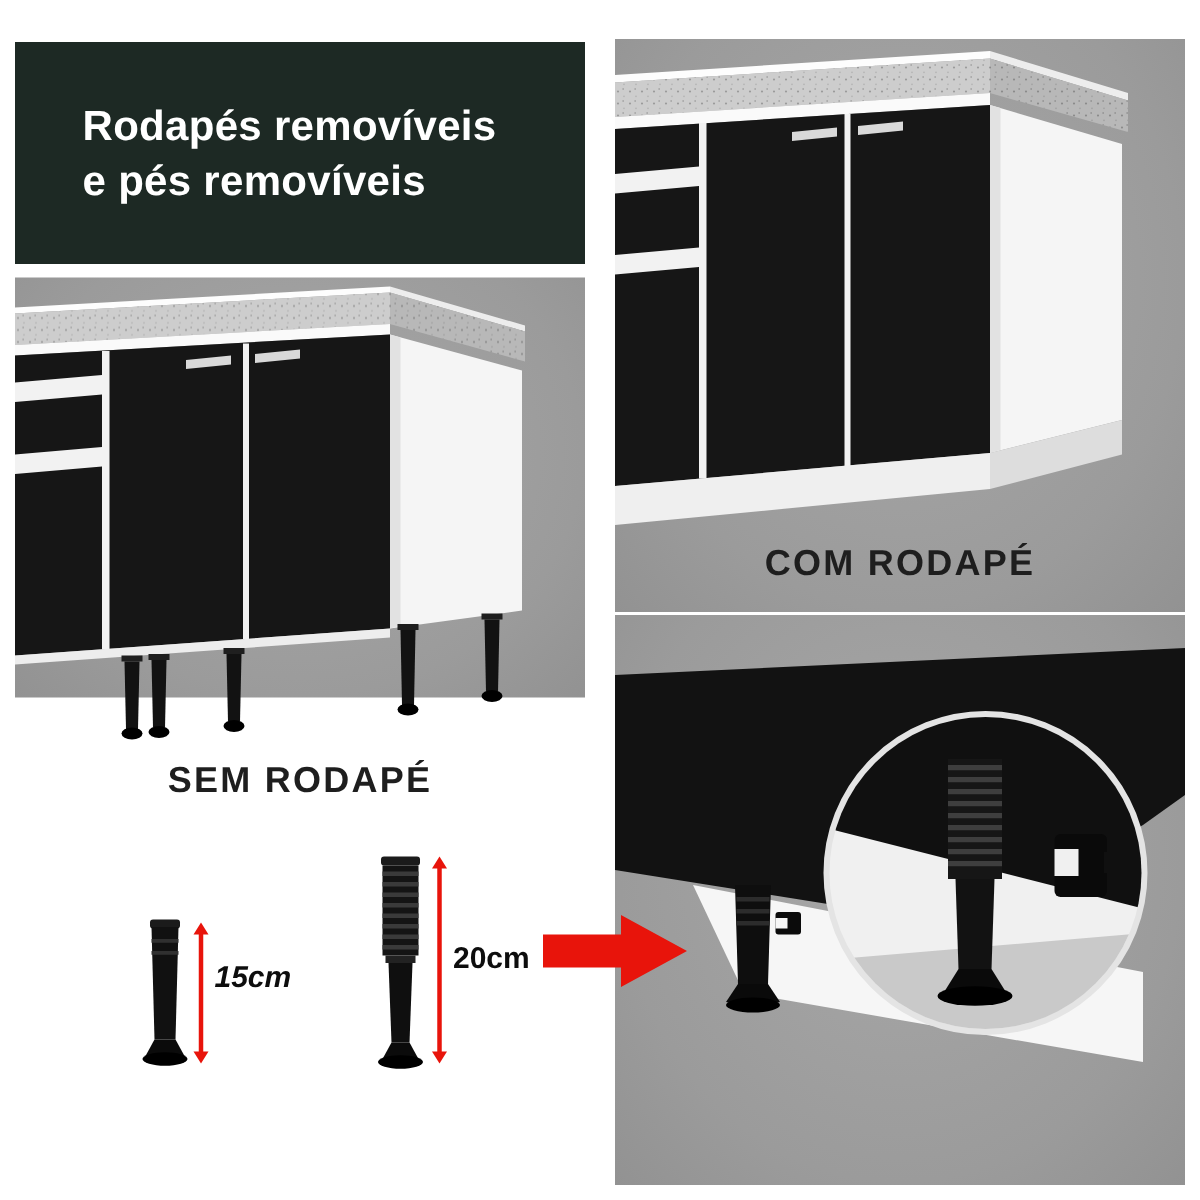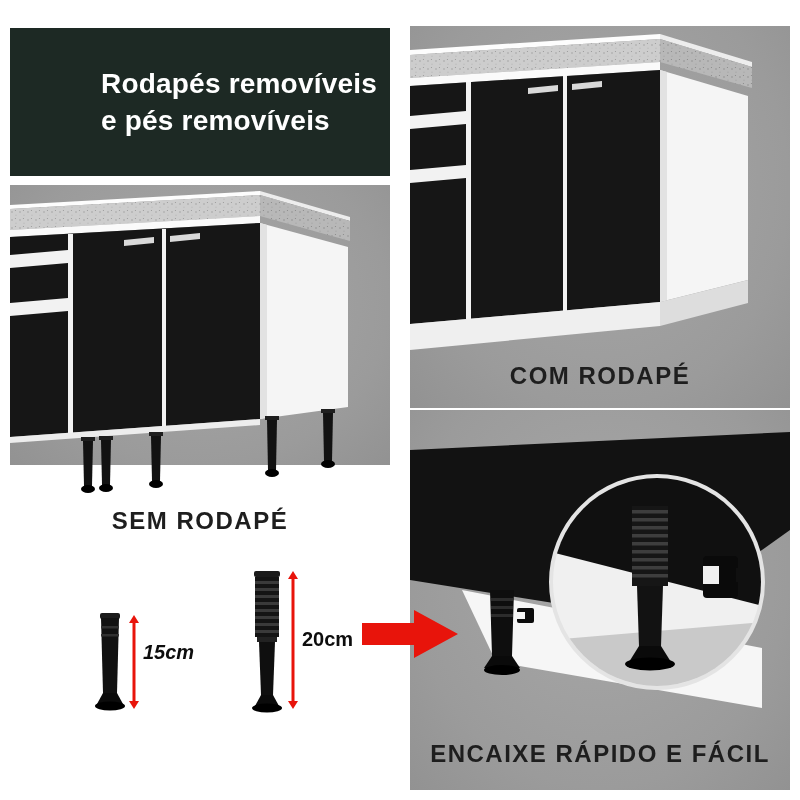--- a/index.html
+++ b/index.html
@@ -11,21 +11,21 @@
     overflow:hidden;
   }
   .stage { position:absolute; inset:0; width:800px; height:800px; }
 
   .title-box {
     position:absolute; left:10px; top:28px; width:380px; height:148px;
     background:#1d2924; color:#ffffff;
     display:flex; flex-direction:column; justify-content:center;
     padding-left:45px;
   }
-  .title-box .line { font-size:28px; font-weight:bold; line-height:37px; letter-spacing:0.2px;margin-left:46px; }
+  .title-box .line { font-size:28px; font-weight:bold; line-height:37px; letter-spacing:0.2px; }
 
   .panel {
     position:absolute;
     background: radial-gradient(ellipse at 50% 42%, #a8a8a8 0%, #9b9b9b 70%, #929292 100%);
   }
   .panel-com { left:410px; top:26px;  width:380px; height:382px; }
   .panel-sem { left:10px;  top:185px; width:380px; height:280px; }
   .panel-fit { left:410px; top:410px; width:380px; height:380px; }
 
   .feet-area { position:absolute; left:10px; top:555px; width:380px; height:235px; background:#ffffff; }
@@ -245,20 +245,19 @@
             <ellipse cx="240" cy="254" rx="25" ry="6.5" fill="#000000"></ellipse>
           </g>
           <g>
             <rect x="293" y="146" width="35" height="42" rx="4" fill="#0a0a0a"></rect>
             <rect x="293" y="156" width="16" height="18" fill="#f0f0f0"></rect>
             <rect x="326" y="158" width="12" height="14" fill="#101010"></rect>
           </g>
         </g>
       </g>
     </svg>
-    <div class="caption">ENCAIXE RÁPIDO E FÁCIL</div>
   </section>
 
   <svg class="red-arrow" width="98" height="52" viewBox="0 0 98 52">
     <polygon points="0,15 52,15 52,2 96,26 52,50 52,37 0,37" fill="#e8140b"></polygon>
   </svg>
 
 </div>
 
 </body></html>

